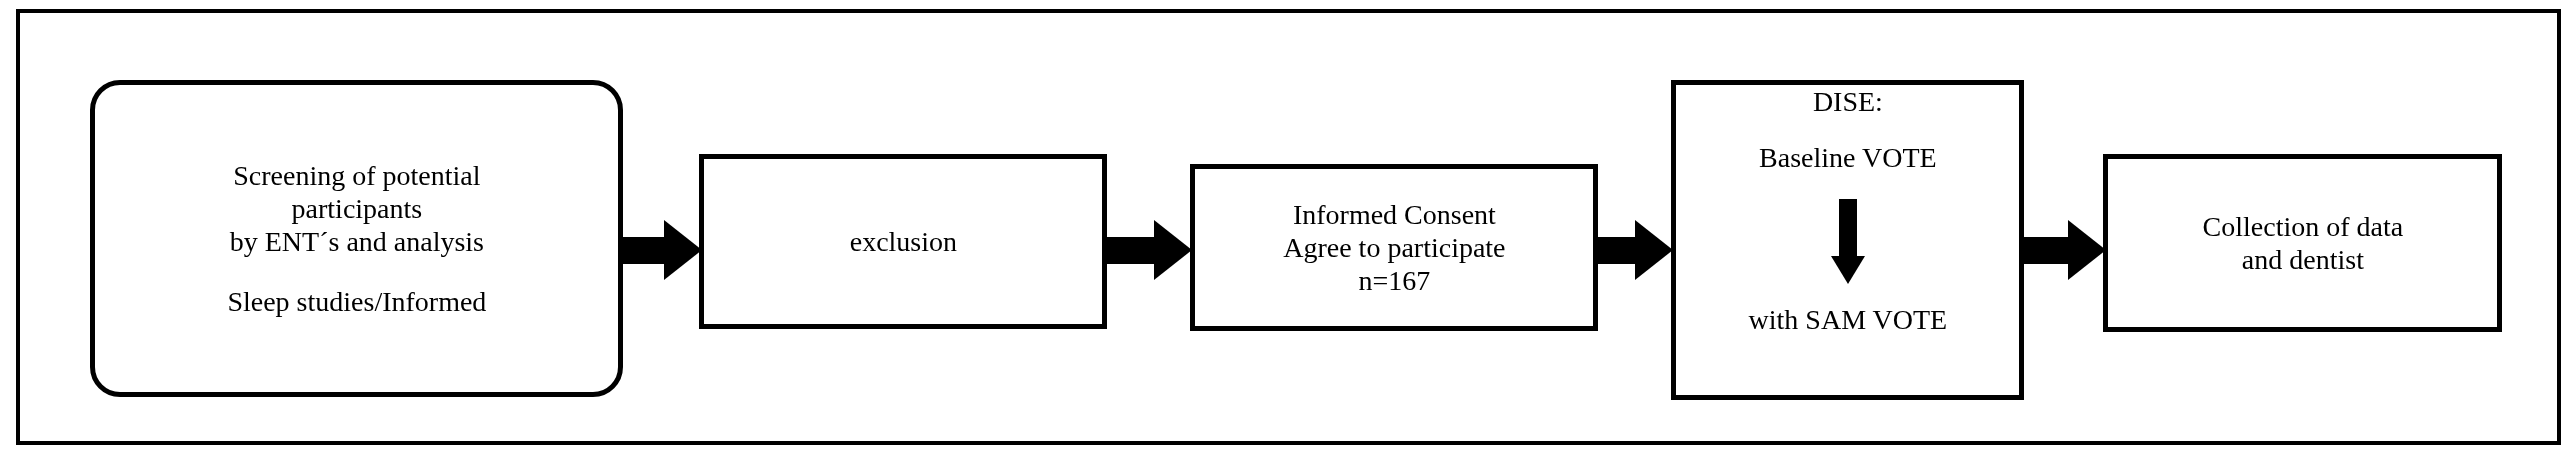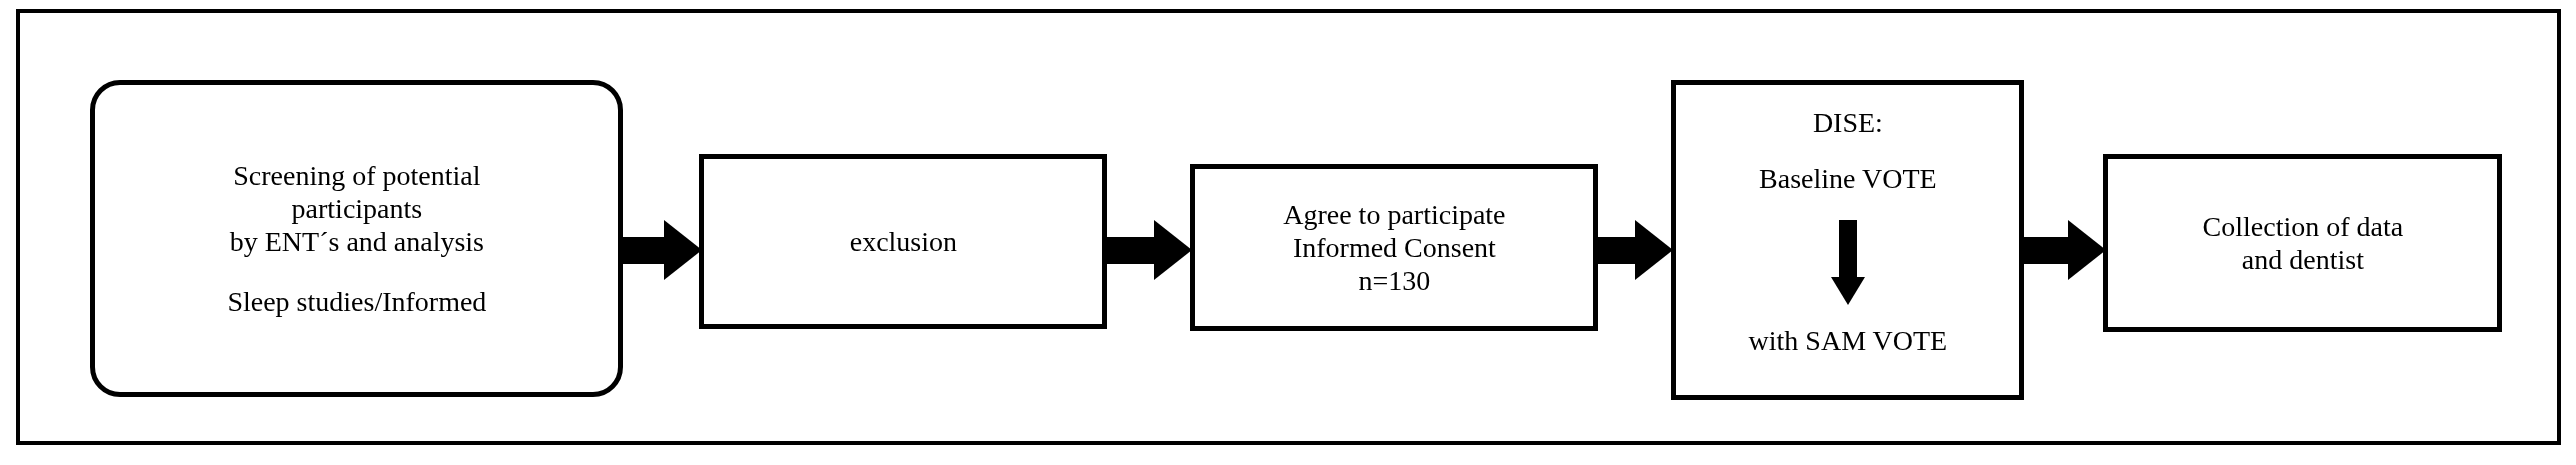--- a/index.html
+++ b/index.html
@@ -61,21 +61,21 @@
   }
   #box-criteria {
     left: 679px; top: 141px;  width: 408px;  height: 175px;
   }
   #box-consent {
     left: 1170px; top: 151px;  width: 408px;  height: 167px;
   }
   #box-dise {
     left: 1651px; top: 67px;  width: 353px;  height: 320px;
     justify-content: flex-start;
-    padding-top: 21px;
+    padding-top: 0;
   }
   #box-collection {
     left: 2083px; top: 141px;  width: 399px;  height: 178px;
   }
 
   
   #dise-title { margin-bottom: 23px; }
   #dise-baseline { margin-bottom: 16px; }
   #dise-with-sam { margin-top: 8px; }
 
@@ -158,23 +158,23 @@
     <div class="flow-box" id="box-criteria">
       <span class="line">exclusion</span>
     </div>
 
     <div class="flow-arrow" id="arrow-2">
       <div class="shaft"></div>
       <div class="head"></div>
     </div>
 
     <div class="flow-box" id="box-consent">
+      <span class="line">Informed Consent</span>
       <span class="line">Agree to participate</span>
-      <span class="line">Informed Consent</span>
-      <span class="line">n=130</span>
+      <span class="line">n=167</span>
     </div>
 
     <div class="flow-arrow" id="arrow-3">
       <div class="shaft"></div>
       <div class="head"></div>
     </div>
 
     <div class="flow-box" id="box-dise">
       <span class="line" id="dise-title">DISE:</span>
       <span class="line" id="dise-baseline">Baseline VOTE</span>

